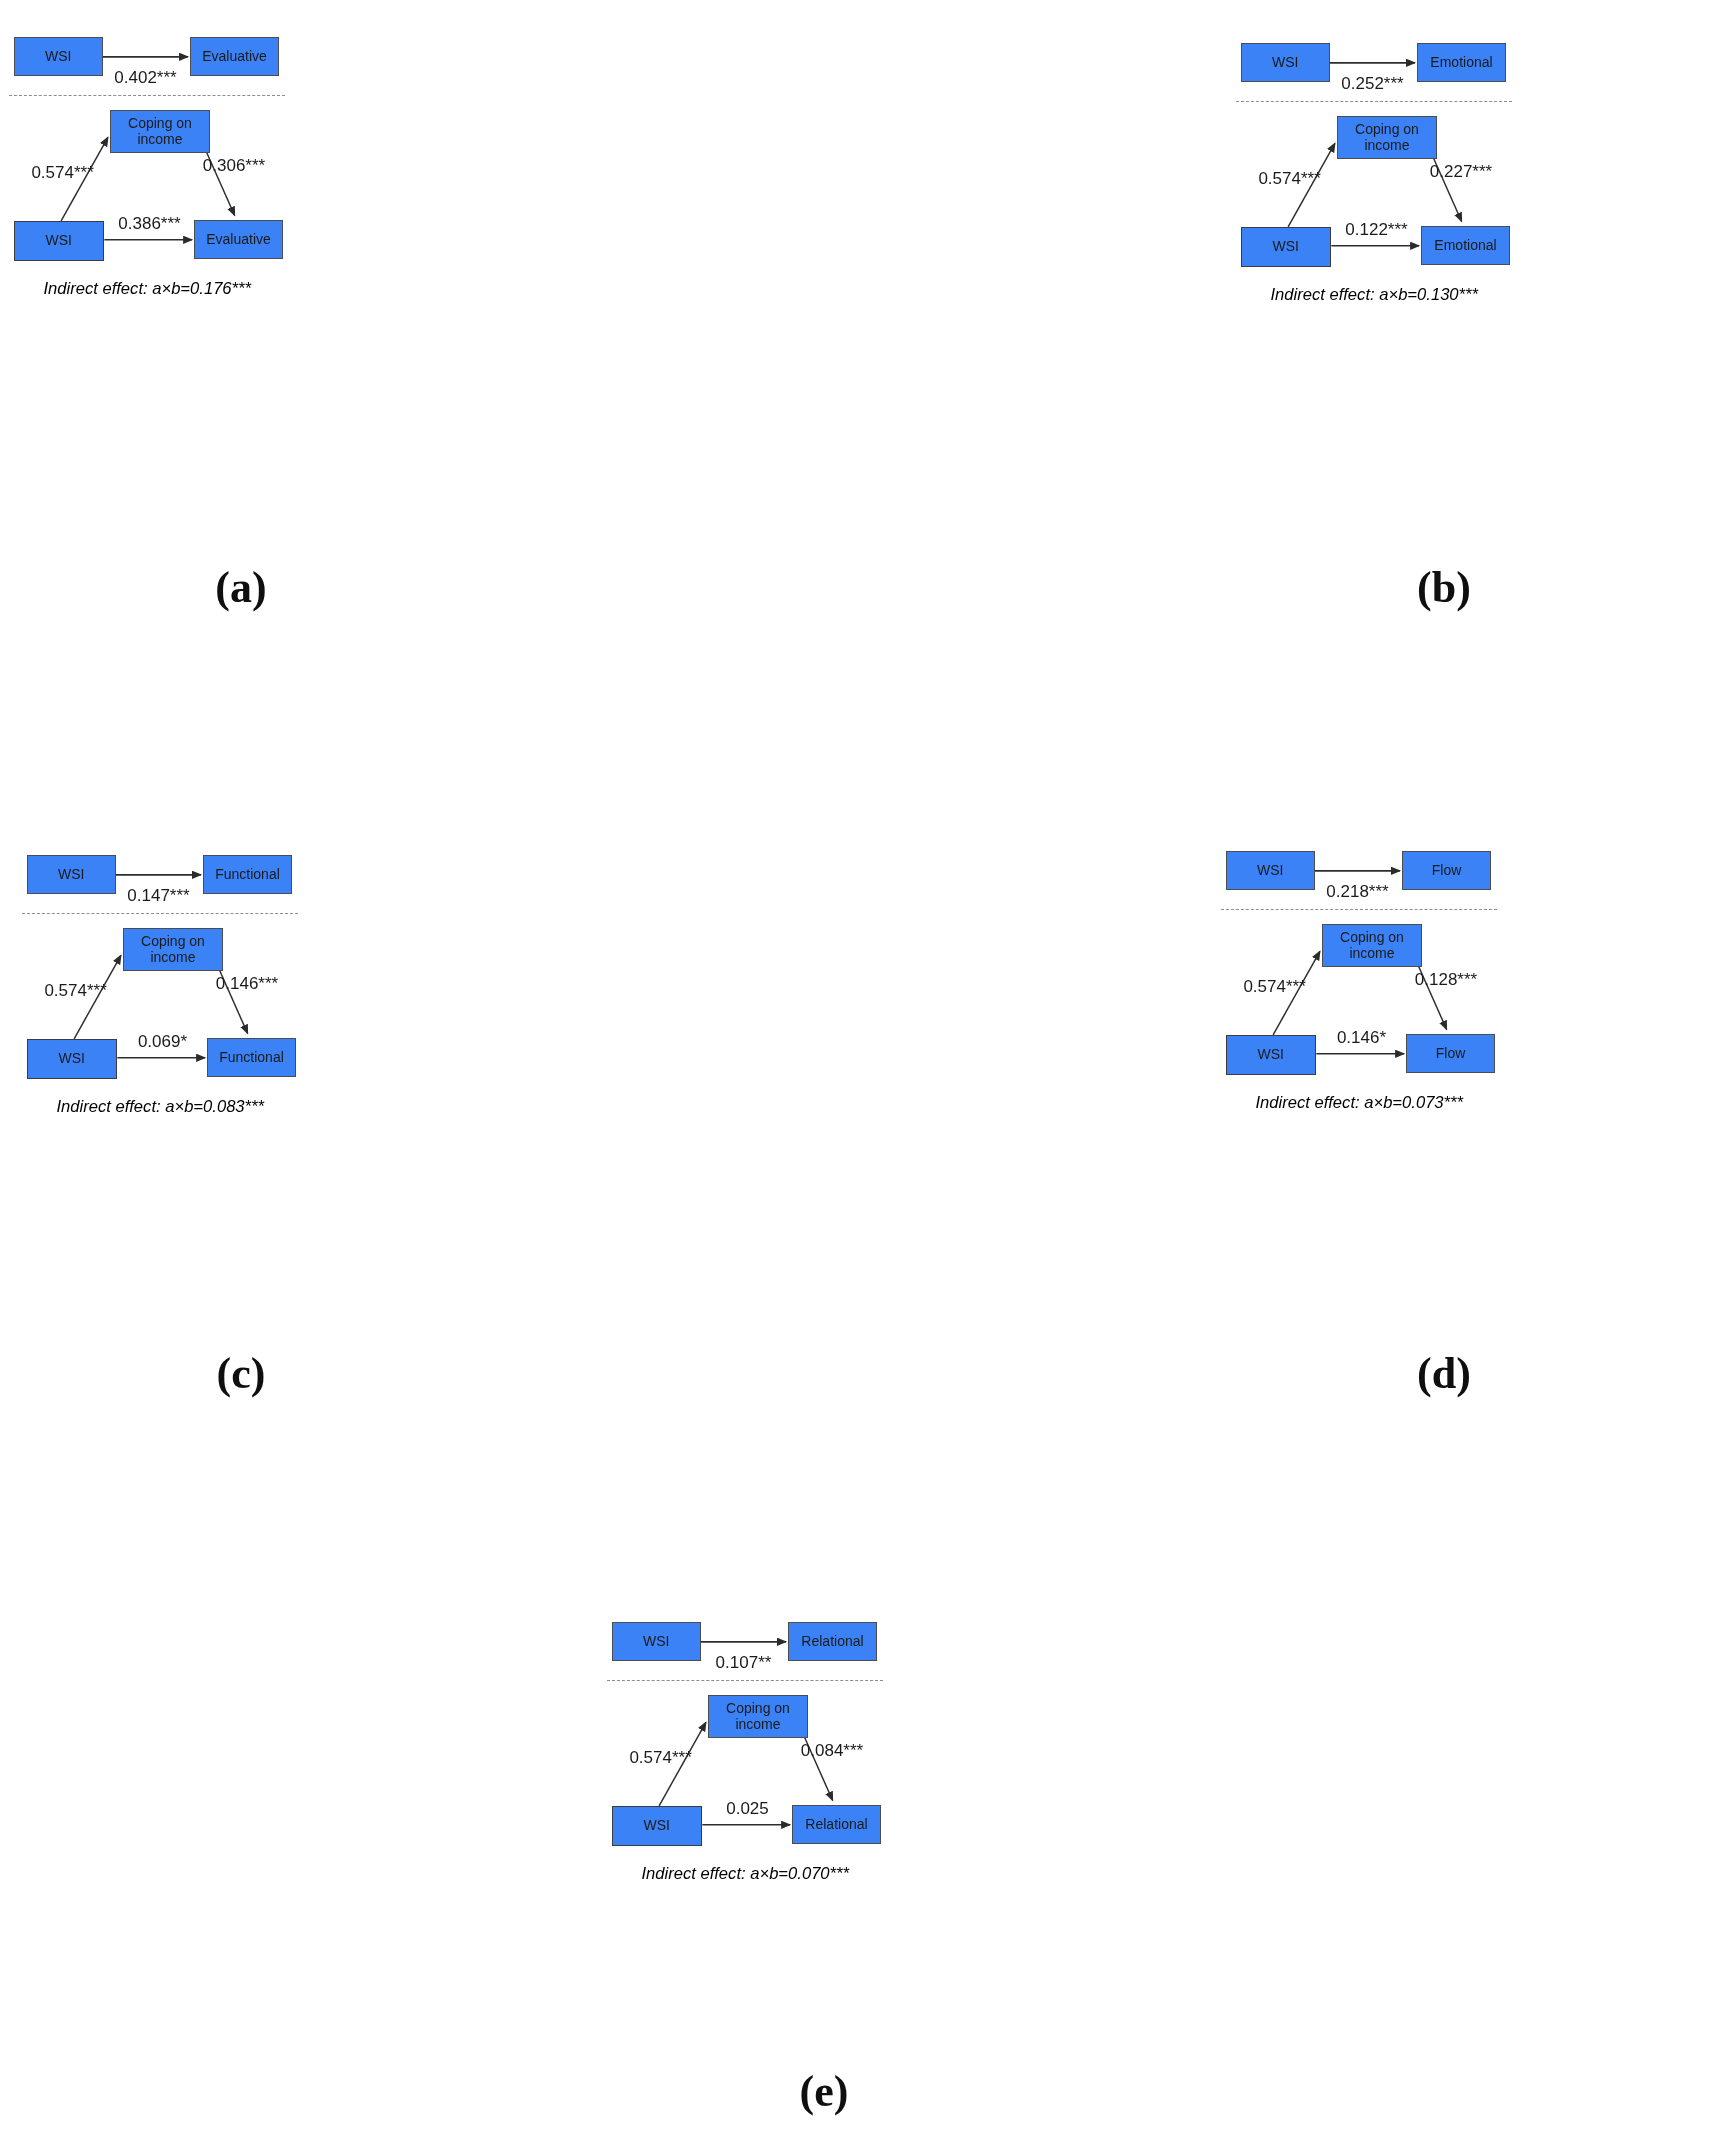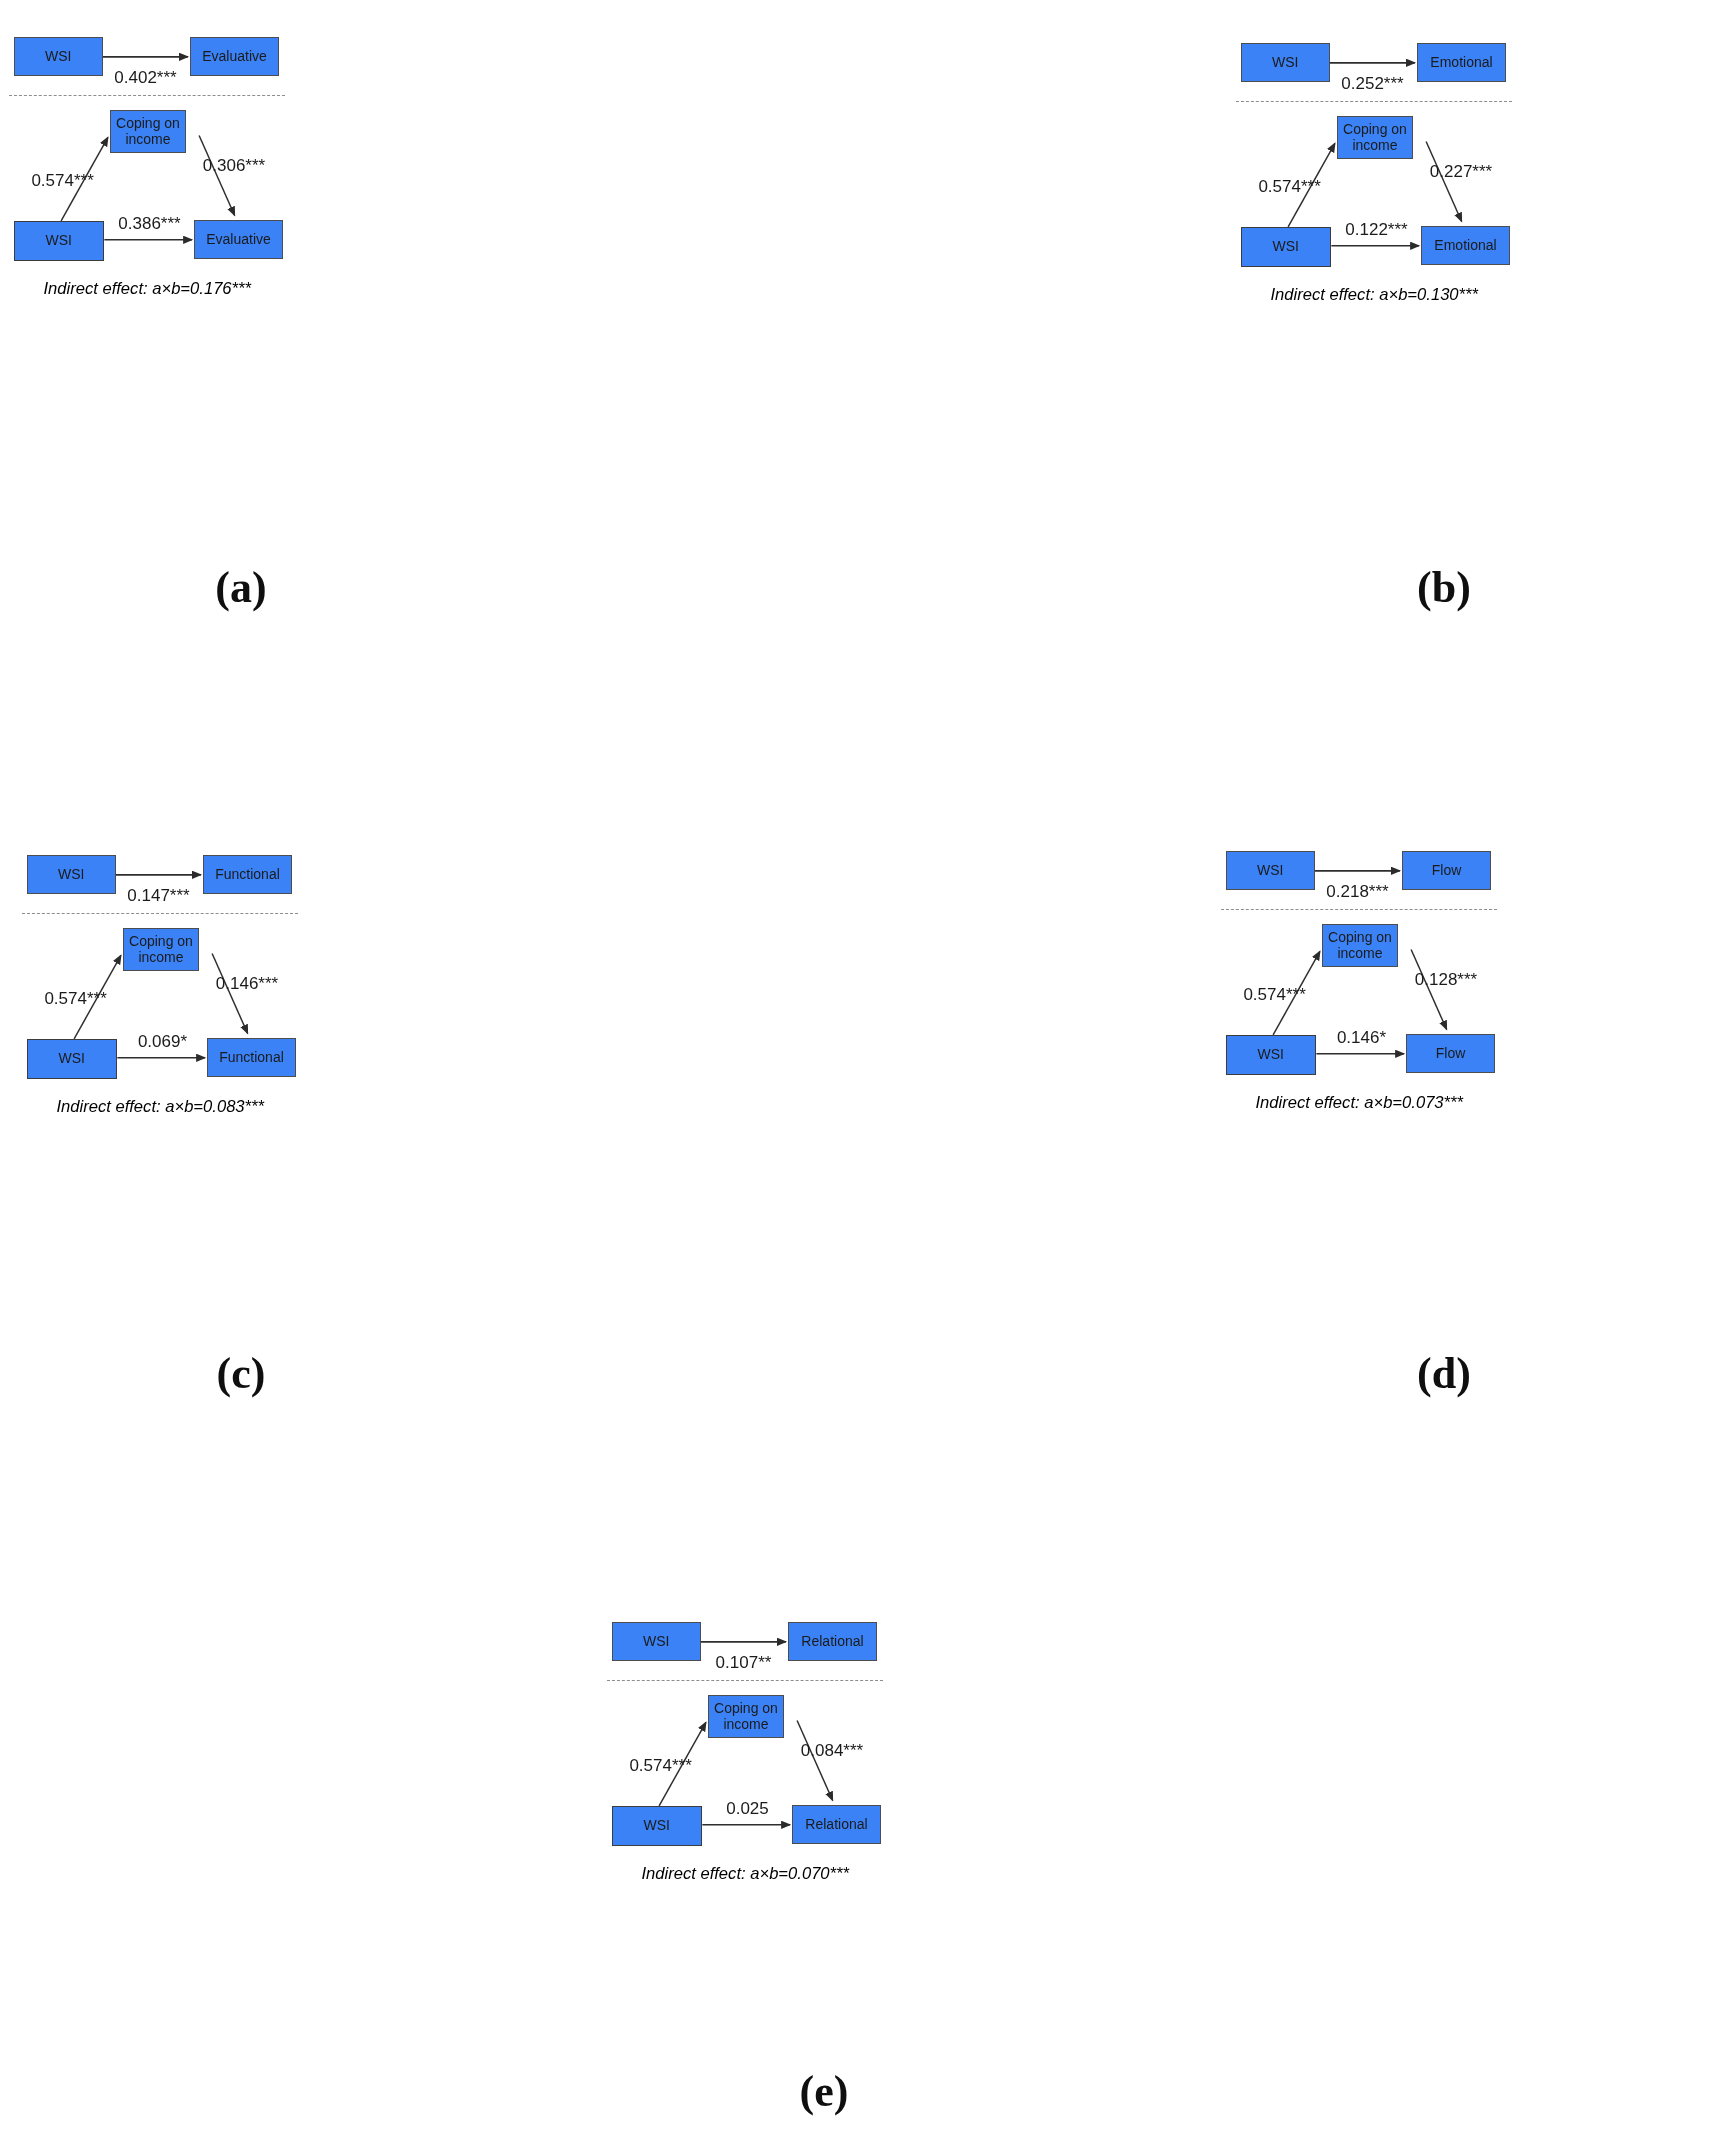--- a/index.html
+++ b/index.html
@@ -9,26 +9,26 @@
   }
   .panel{position:absolute;width:276px;height:268px;}
   .wires{position:absolute;left:0;top:0;width:276px;height:268px;}
   .box{
     position:absolute;border:1.2px solid #4d4d4d;background:#3b82f6;
     display:flex;align-items:center;justify-content:center;
     font-size:14px;line-height:1.12;text-align:right;box-sizing:border-box;
   }
   .b-top-pred{left:4.7px;top:7.1px;width:89px;height:39px;}
   .b-top-out{left:181px;top:7.1px;width:89px;height:39px;}
-  .b-med{left:101px;top:80px;width:76px;height:43px;flex-direction:column;}
+  .b-med{left:101px;top:80px;width:100px;height:43px;flex-direction:column;}
   .b-lo-pred{left:4.7px;top:191px;width:90px;height:40px;border-color:#3c3c3c;}
   .b-lo-out{left:185px;top:190px;width:89px;height:39px;}
   .lbl{position:absolute;font-size:17px;text-align:center;white-space:nowrap;}
   .l-total{left:89px;top:1.2px;width:95px;margin-top:37px;}
-  .l-apath{left:16.6px;top:141px;width:74px;}
+  .l-apath{left:16.6px;top:133px;width:74px;}
   .l-bpath{left:191px;top:126px;width:68px;}
   .l-direct{left:96px;top:184px;width:89px;}
   .indirect{
     position:absolute;left:4.7px;top:249px;width:267px;text-align:center;
     font-style:italic;font-size:16.6px;color:#000000;
   }
   .divider{position:absolute;left:0;top:65px;width:276px;height:0;border-top:1.8px dashed #8d8d8d;}
   .caption{
     position:absolute;width:130px;text-align:center;
     font-family:"Liberation Serif", serif;font-size:44px;font-weight:bold;color:#0f0f0f;

